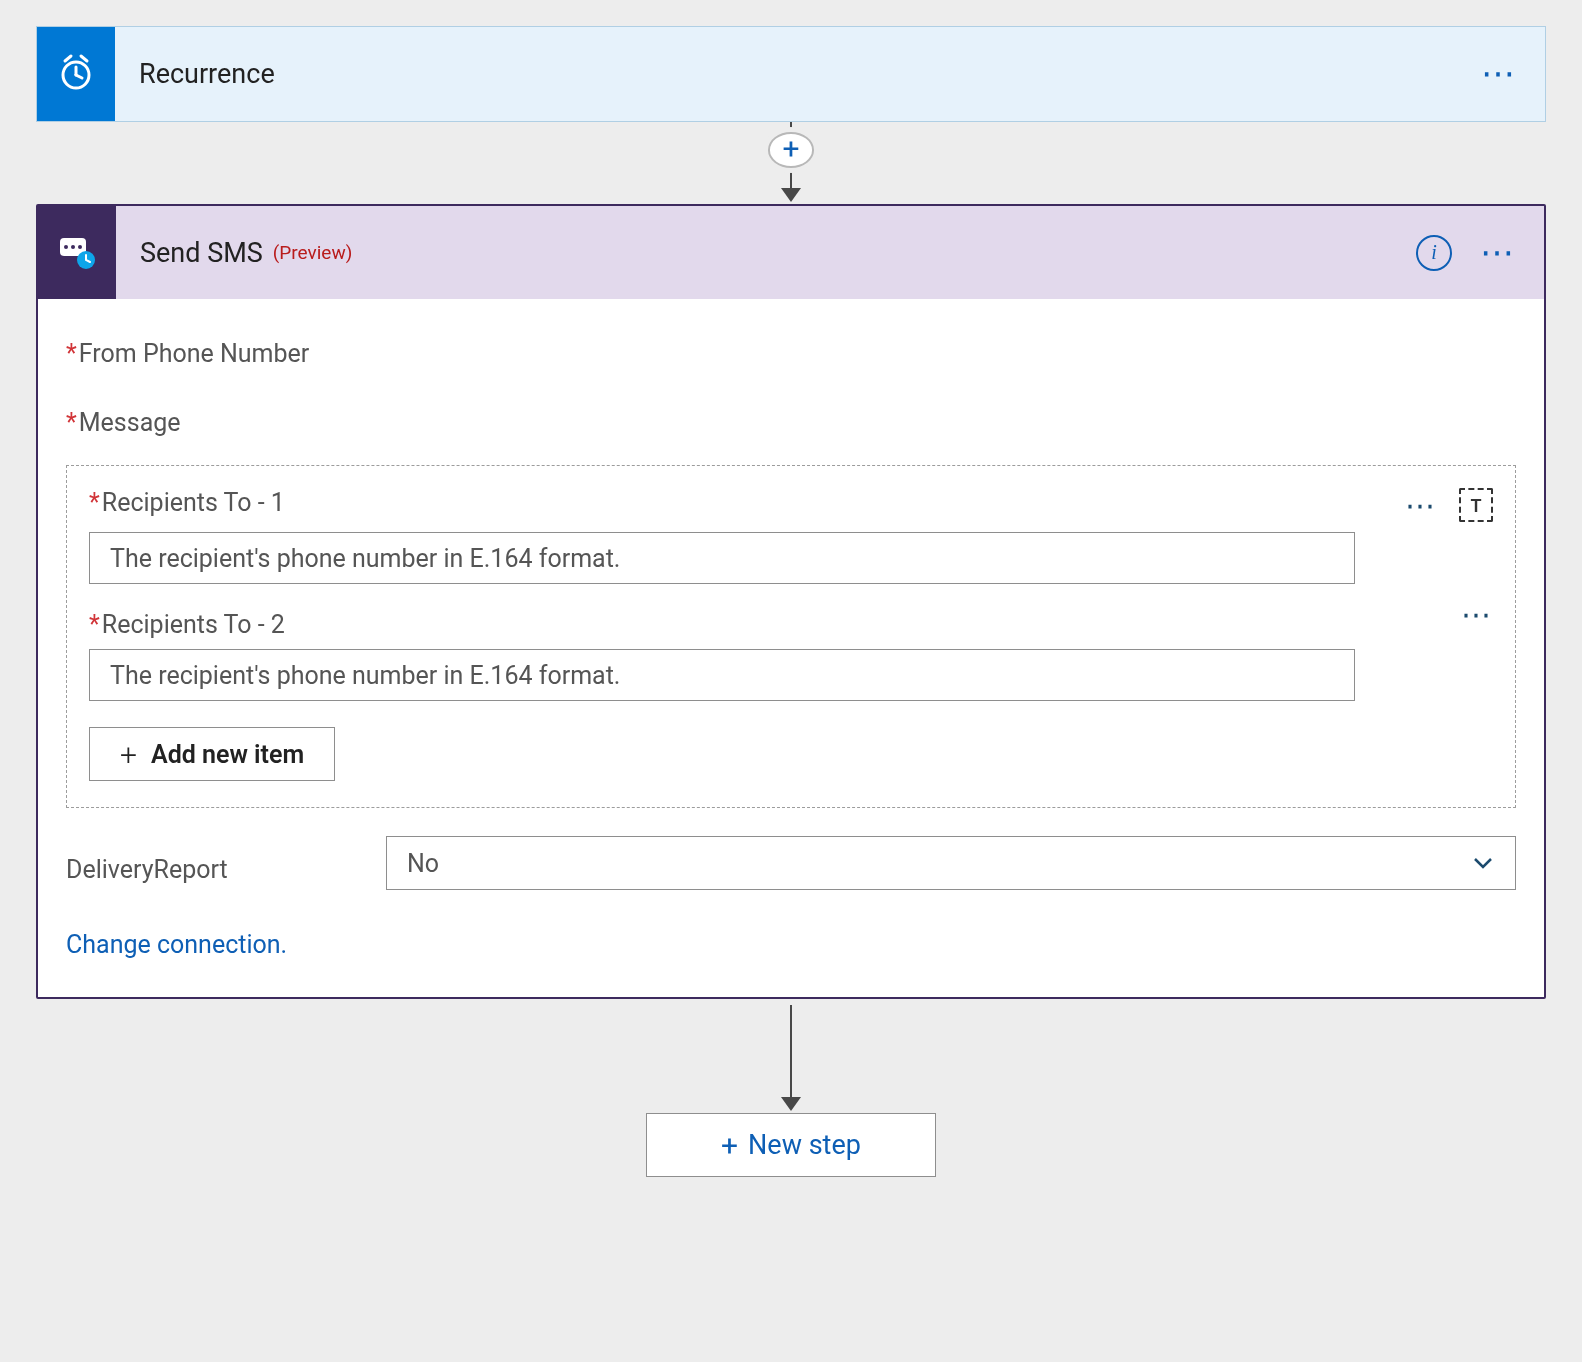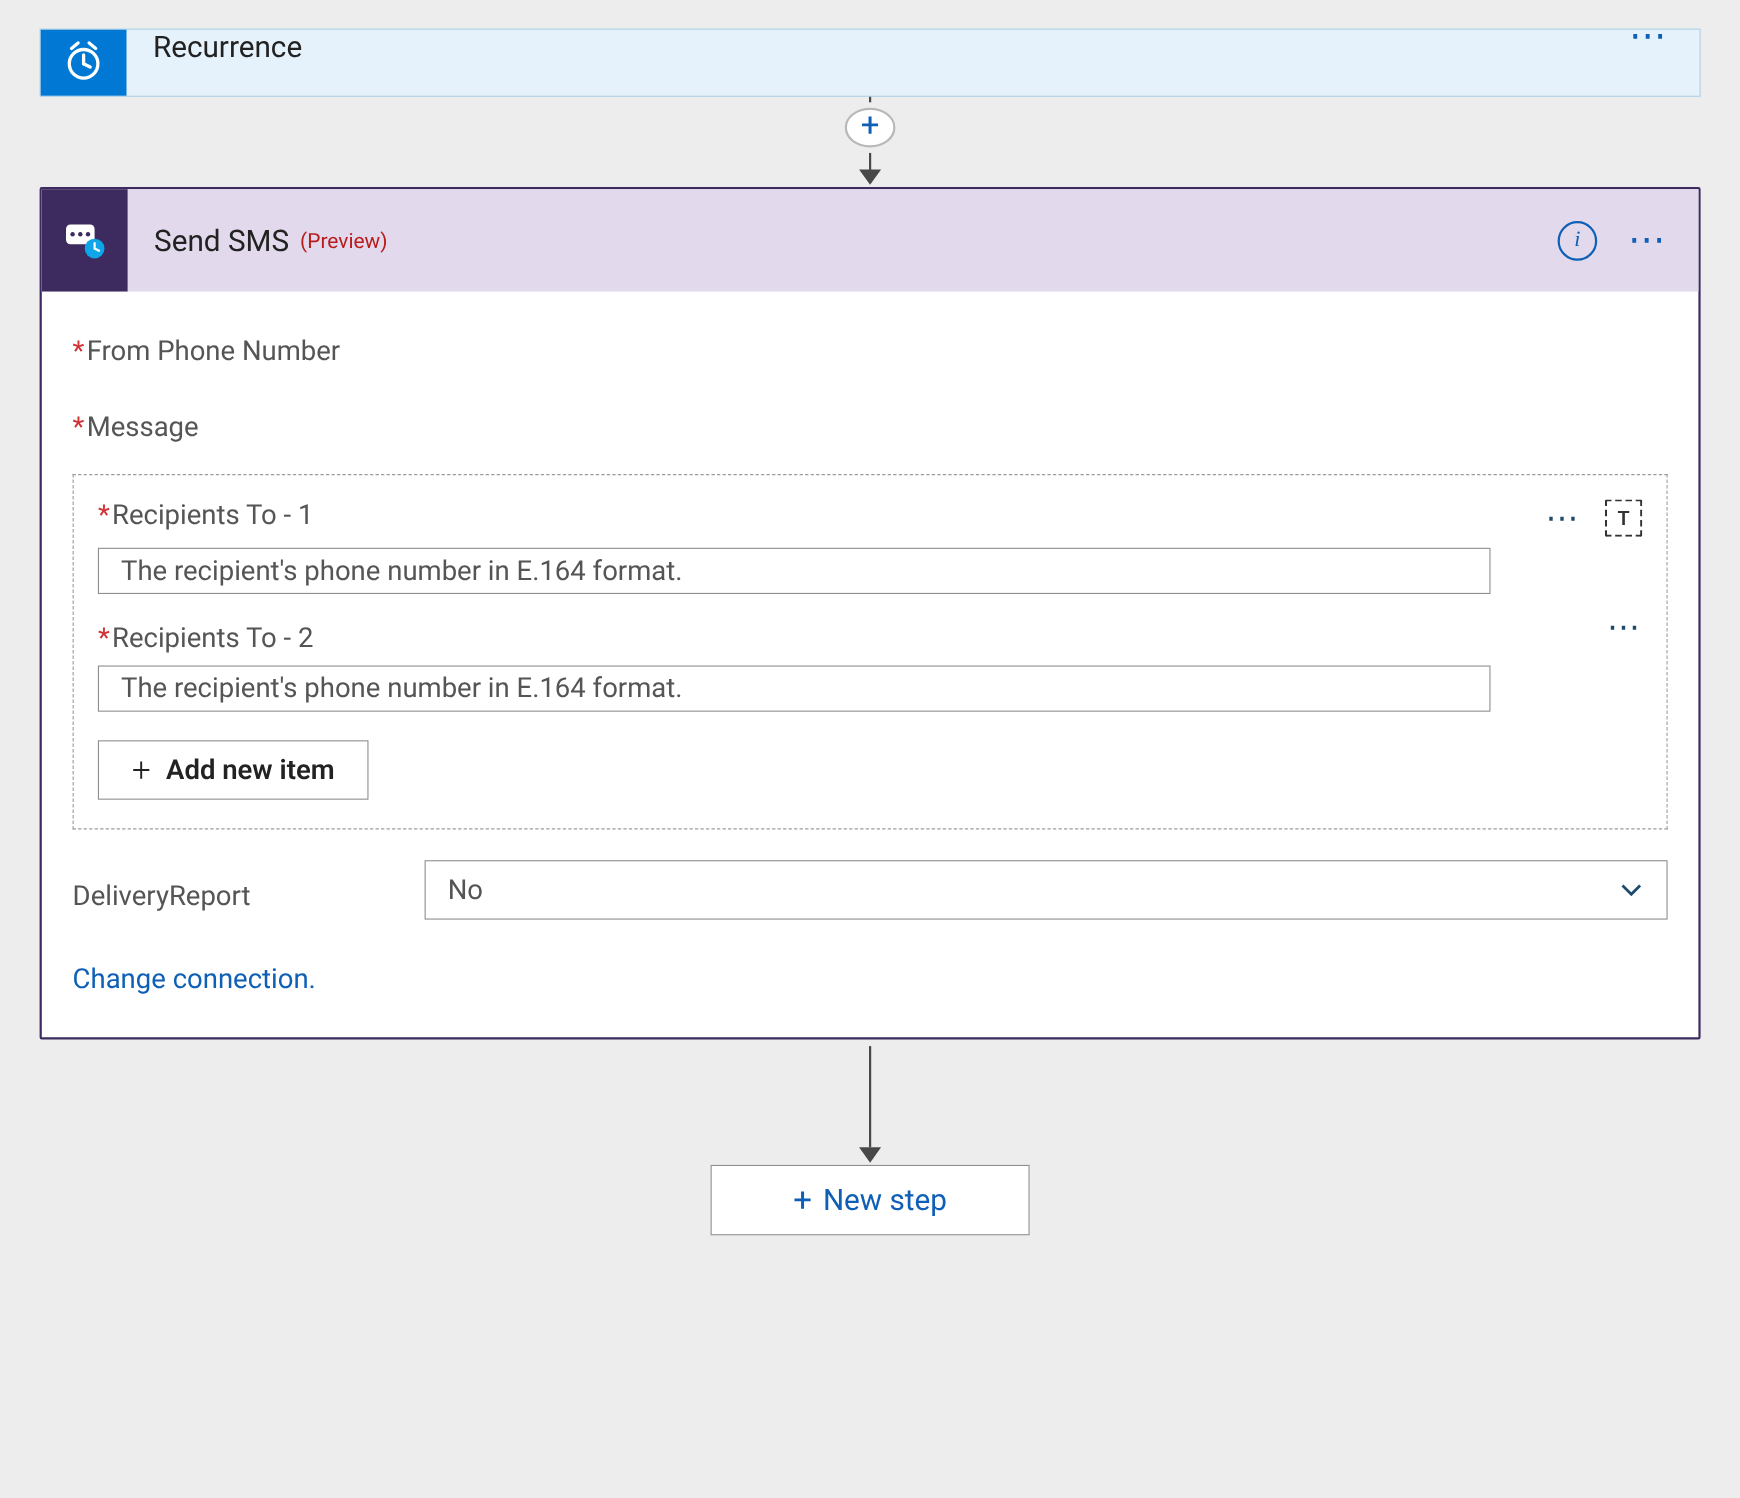--- a/index.html
+++ b/index.html
@@ -8,24 +8,25 @@
     background: #ededed;
     width: 1582px;
     height: 1362px;
     padding: 26px 36px;
     position: relative;
     color: #2d2d2d;
   }
 
   
   .recurrence-card {
-    height: 62px;
+    height: 96px;
     background: #e6f2fb;
     border: 1px solid #b0cfe4;
     display: flex;
+    align-items: center;
   }
   .recurrence-icon-box {
     width: 78px;
     height: 100%;
     background: #0078d4;
     display: flex;
     align-items: center;
     justify-content: center;
   }
   .recurrence-title {
@@ -175,21 +176,21 @@
     width:34px;height:34px;
     border:2px dashed #333;
     border-radius:2px;
     display:flex;align-items:center;justify-content:center;
     font-size:18px;font-weight:600;color:#333;
     cursor:pointer;
   }
   .recipient-input {
     width: 1266px;
     max-width: 100%;
-    height:42px;
+    height:52px;
     border:1.5px solid #8e8e8e;
     font-size:25px;
     color:#555;
     padding:0 20px;
     display:flex;align-items:center;
   }
 
   .add-item-btn {
     height:54px;
     border:1.5px solid #8e8e8e;

